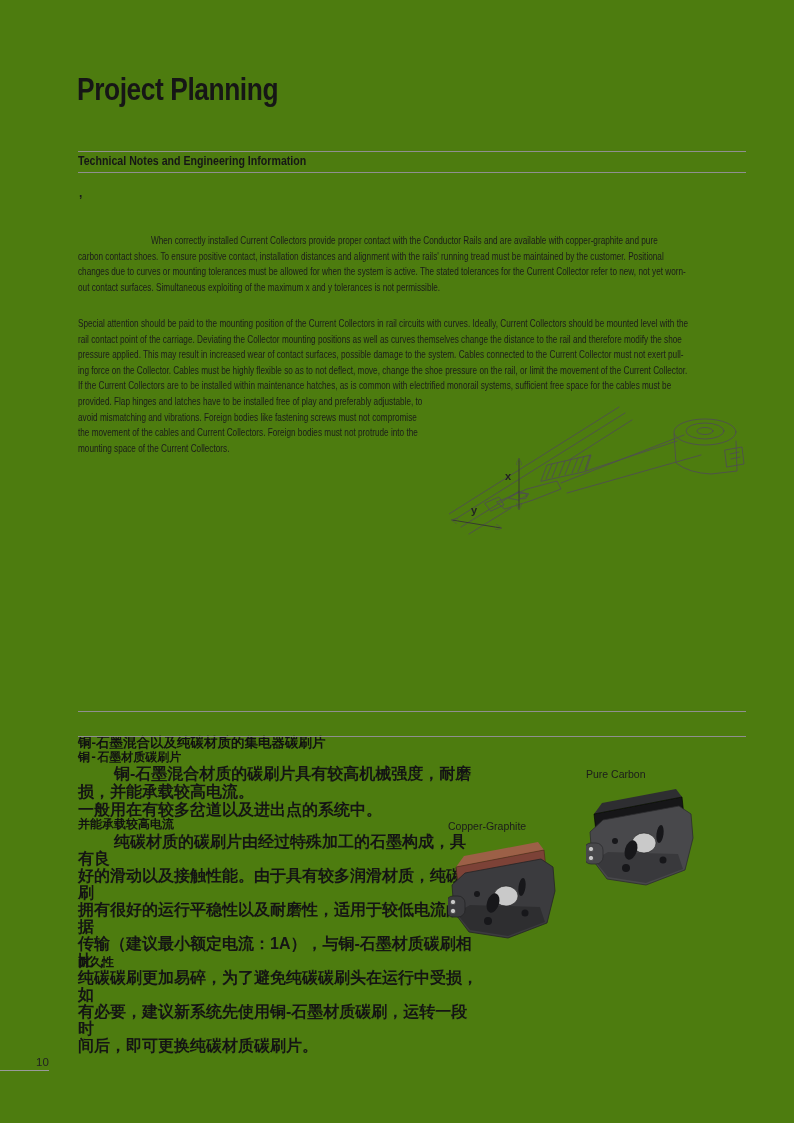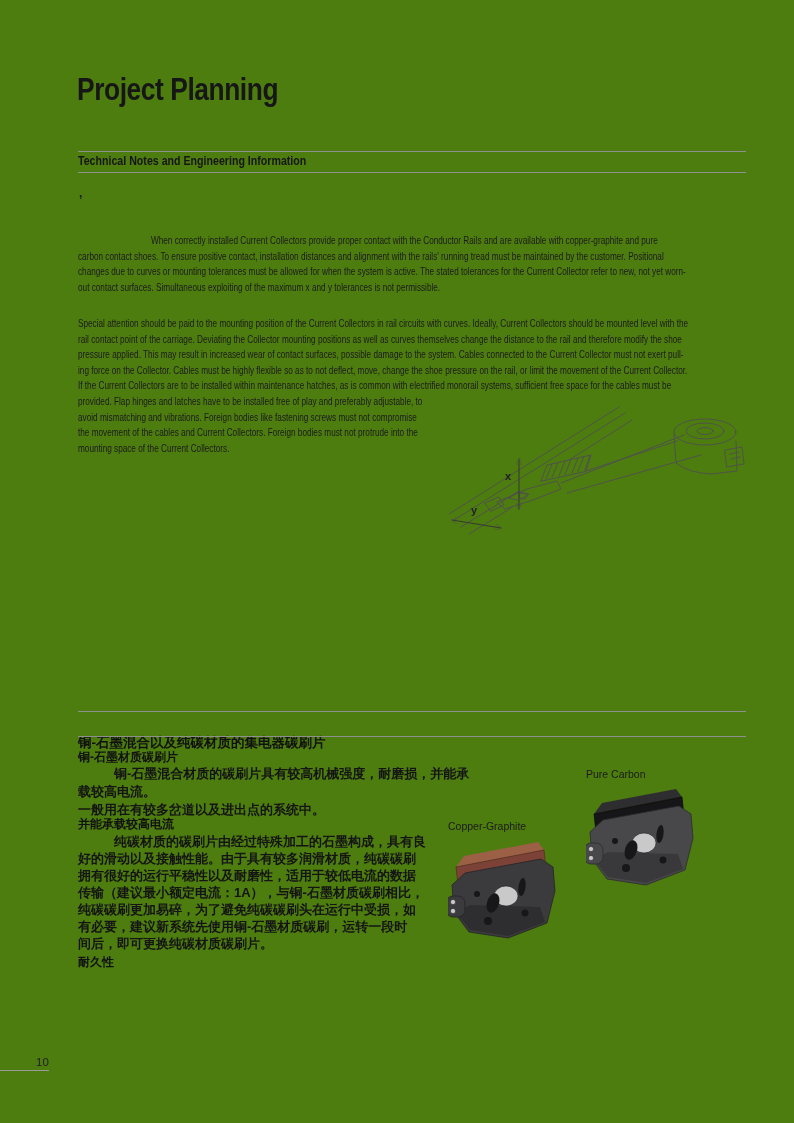--- a/index.html
+++ b/index.html
@@ -30,23 +30,23 @@
   .fig line,.fig polygon,.fig path,.fig ellipse,.fig polyline{
     stroke:#4f4f4f;stroke-width:0.9;fill:none;stroke-linejoin:round;stroke-linecap:round;
   }
   .fig .dimline{stroke:#333;}
   .fig text{font-family:"Liberation Sans",sans-serif;font-size:11px;font-weight:bold;fill:#222;stroke:none;}
   .h2-cn{
     left:78px;top:714px;font-size:13.5px;font-weight:bold;white-space:nowrap;color:#111;margin-top:20px;
   }
   .h3-cn{font-size:12px;font-weight:bold;color:#111;white-space:nowrap;}
   .body-cn{
-    font-size:13px;font-weight:bold;color:#141414;width:400px;white-space:pre-line;
-  }
-  .cn1h{left:78px;top:749px;}
+    font-size:16px;font-weight:bold;color:#141414;width:400px;white-space:pre-line;
+  }
+  .cn1h{left:78px;top:749px;font-family:Liberation Mono, monospace;}
   .cn1{left:78px;top:765px;line-height:18px;text-indent:36px;}
   .cn2h{left:78px;top:816px;}
   .cn2{left:78px;top:833px;line-height:17px;text-indent:36px;}
   .cn3h{left:78px;top:954px;}
   .cn3{left:78px;top:970px;line-height:17px;}
   .prod-label{font-size:10.5px;color:#1b1b1b;width:112px;}
   .lbl-cg{left:448px;top:820px;}
   .lbl-pc{left:586px;top:768px;}
   .prod{position:absolute;width:112px;height:110px;}
   .prod-cg{left:448px;top:839px;}

